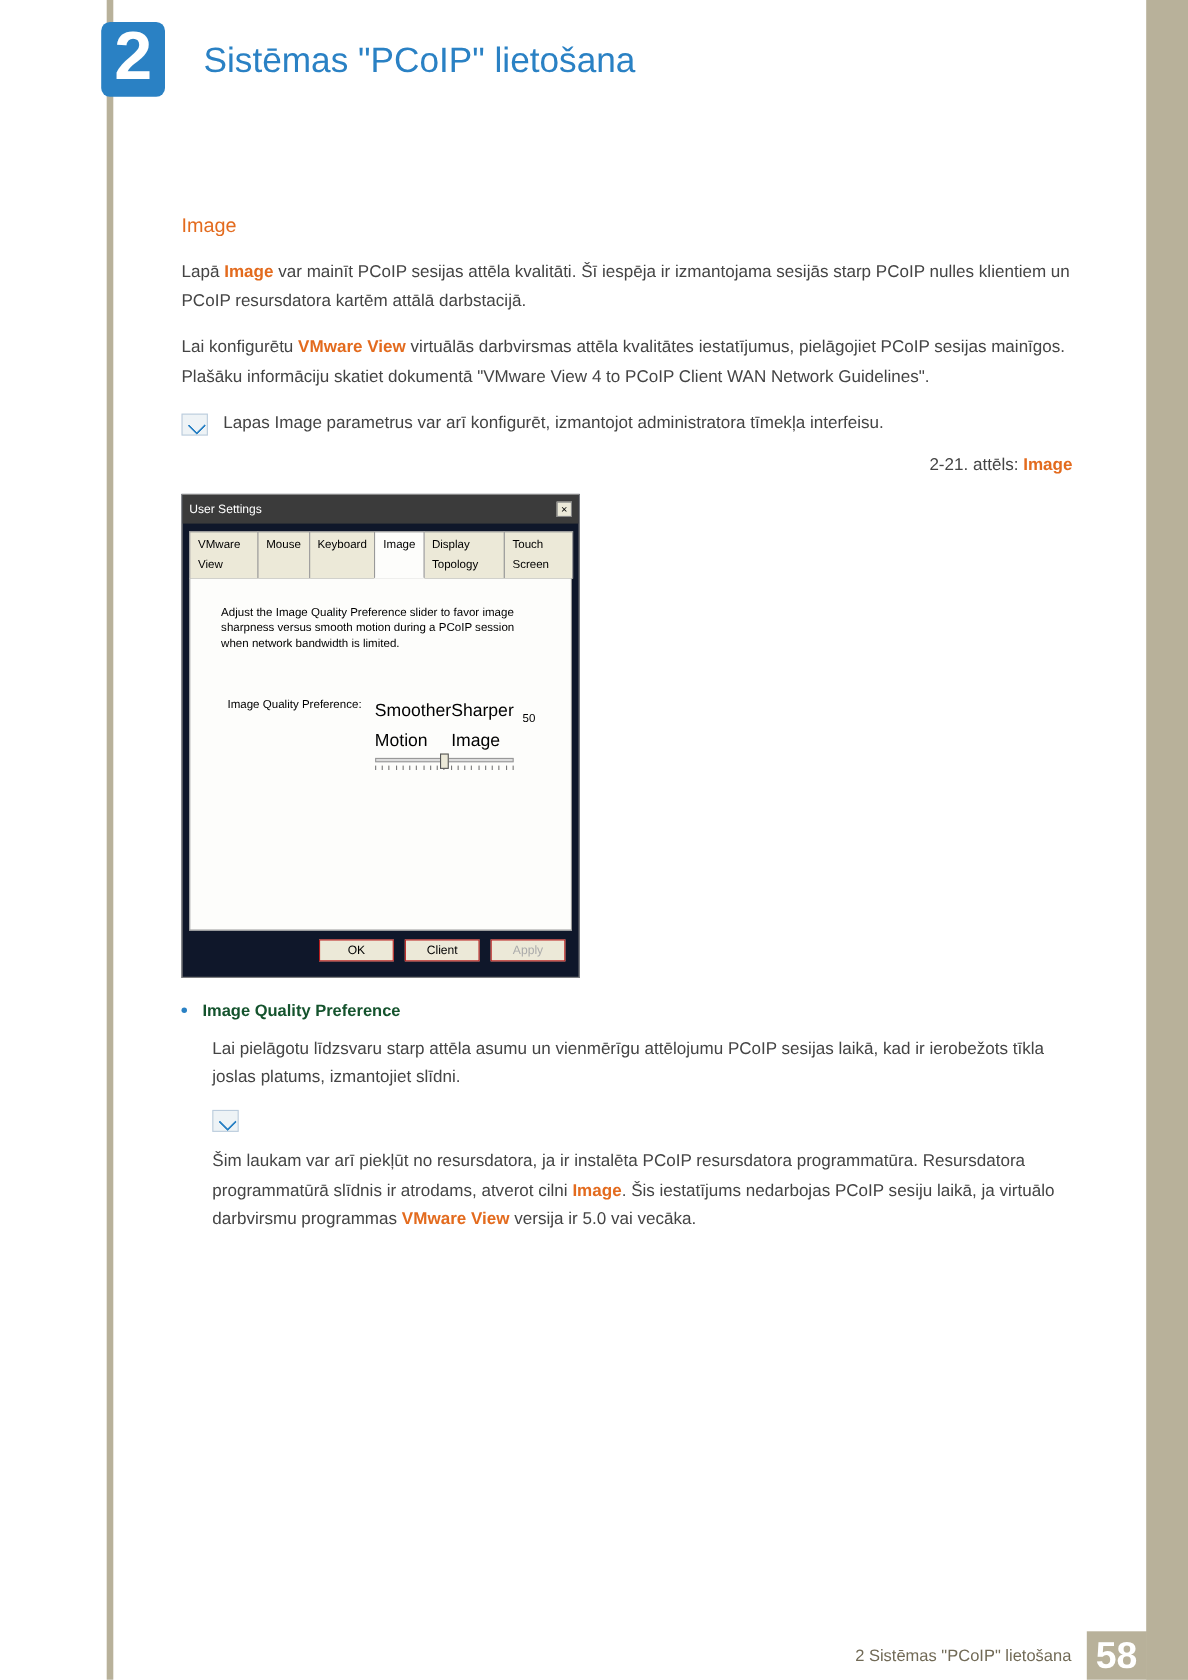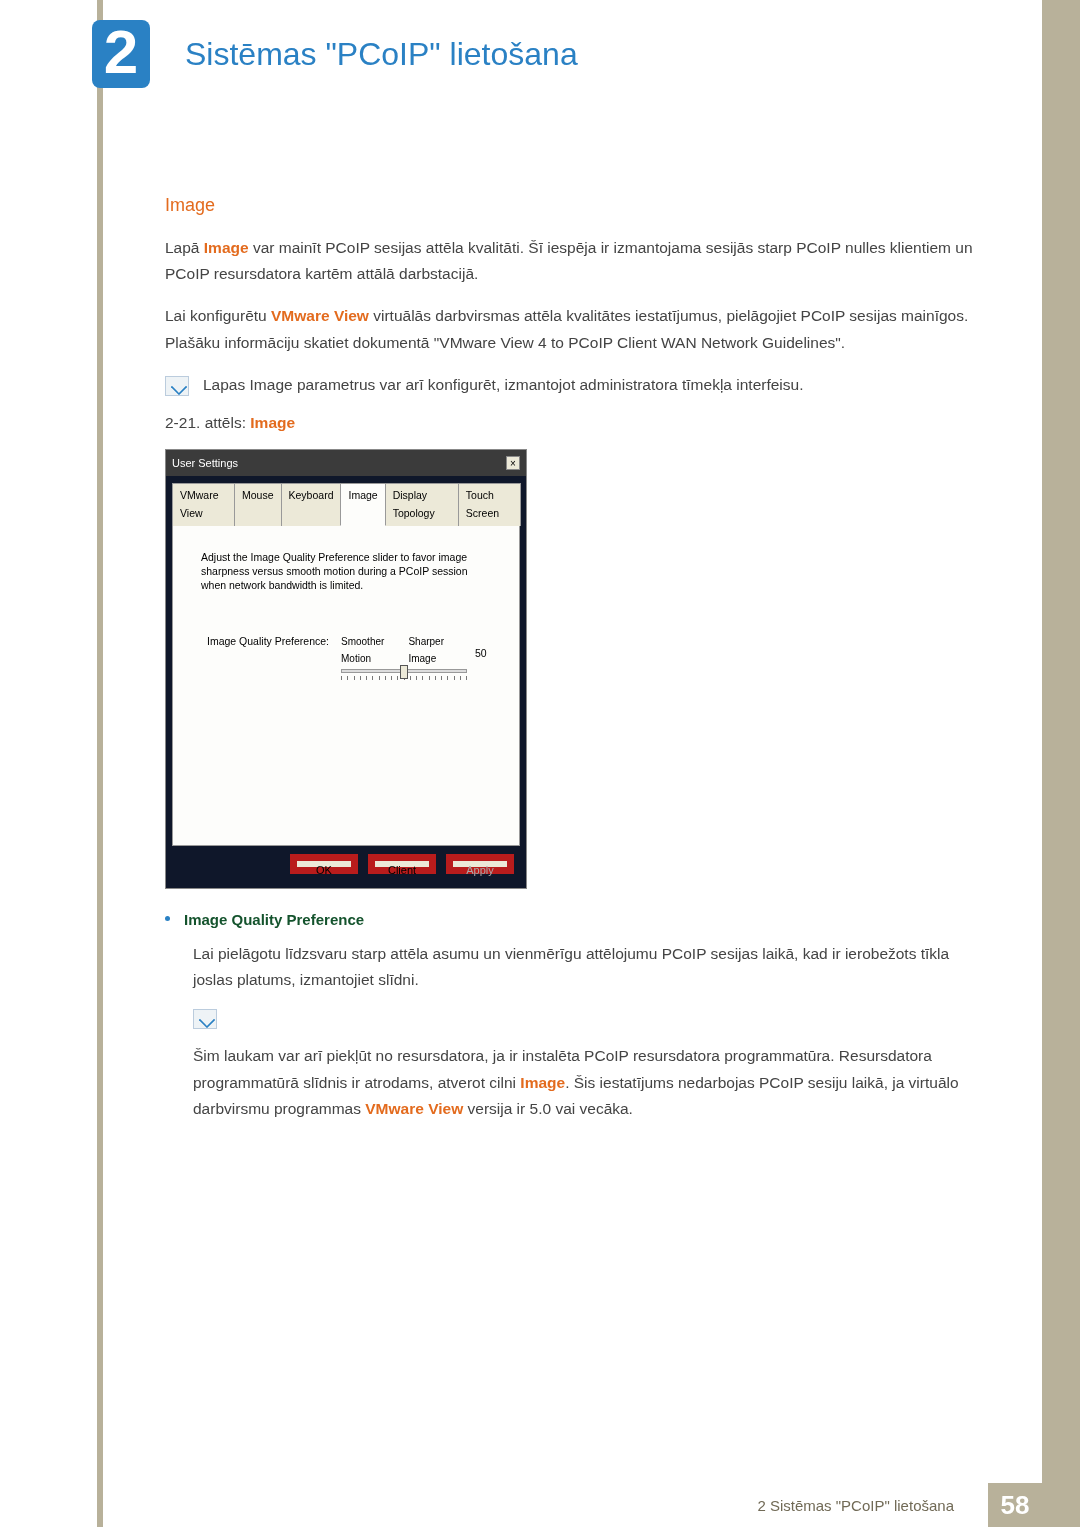--- a/index.html
+++ b/index.html
@@ -87,21 +87,21 @@
     right: 3px;
     bottom: 2px;
     width: 10px;
     height: 10px;
     border-left: 2px solid #2a81c4;
     border-bottom: 2px solid #2a81c4;
     transform: rotate(-45deg);
     border-radius: 1px;
   }
   .note-text { flex: 1; }
-  .fig-caption { margin: 10px 0 12px 0; }
+  .fig-caption { margin: 10px 0 12px 0; text-align: right; }
   
   .dialog {
     width: 362px;
     border: 1px solid #888;
     font-family: Tahoma, Arial, sans-serif;
     font-size: 11px;
     color: #000;
     background: #0f172a;
     margin-bottom: 18px;
   }
@@ -168,21 +168,21 @@
   .slider-label {
     width: 140px;
     text-align: right;
     font-size: 10.5px;
     padding-right: 4px;
   }
   .slider-box { flex: 1; position: relative; }
   .slider-ends {
     display: flex;
     justify-content: space-between;
-    font-size: 10px;
+    font-size: 16px;
     margin-bottom: 2px;
   }
   .slider-track {
     height: 4px;
     background: #ddd;
     border: 1px solid #999;
     position: relative;
   }
   .slider-thumb {
     position: absolute;
@@ -211,21 +211,21 @@
   .dialog-buttons {
     display: flex;
     justify-content: flex-end;
     gap: 10px;
     padding: 8px 6px;
   }
   .dlg-btn {
     width: 68px;
     height: 20px;
     background: #ece9d8;
-    border: 7px solid #b91c1c;
+    border: 1px solid #b91c1c;
     font-size: 11px;
     text-align: center;
     line-height: 18px;
     cursor: pointer;
   }
   .dlg-btn.disabled { color: #aaa; cursor: default; }
   
   .bullet-item { display: flex; gap: 14px; margin-bottom: 8px; margin-top: 4px; }
   .bullet-dot {
     width: 5px; height: 5px; background: #2a81c4; border-radius: 50%;
@@ -249,26 +249,25 @@
     color: #716a56;
     font-size: 15px;
     display: flex;
     align-items: center;
     padding-right: 14px;
   }
   .footer-page {
     width: 54px;
     background: #b8b19a;
     color: #fff;
-    font-size: 26px;
+    font-size: 34px;
     font-weight: bold;
     display: flex;
     align-items: center;
     justify-content: center;
-    margin-left: 20px;
   }
   .footer-gap { width: 38px; background: #b8b19a; }
 </style>
 </head>
 <body>
 
 <div class="left-stripe"></div>
 <div class="right-stripe"></div>
 
 <div class="chapter-badge">2</div>

